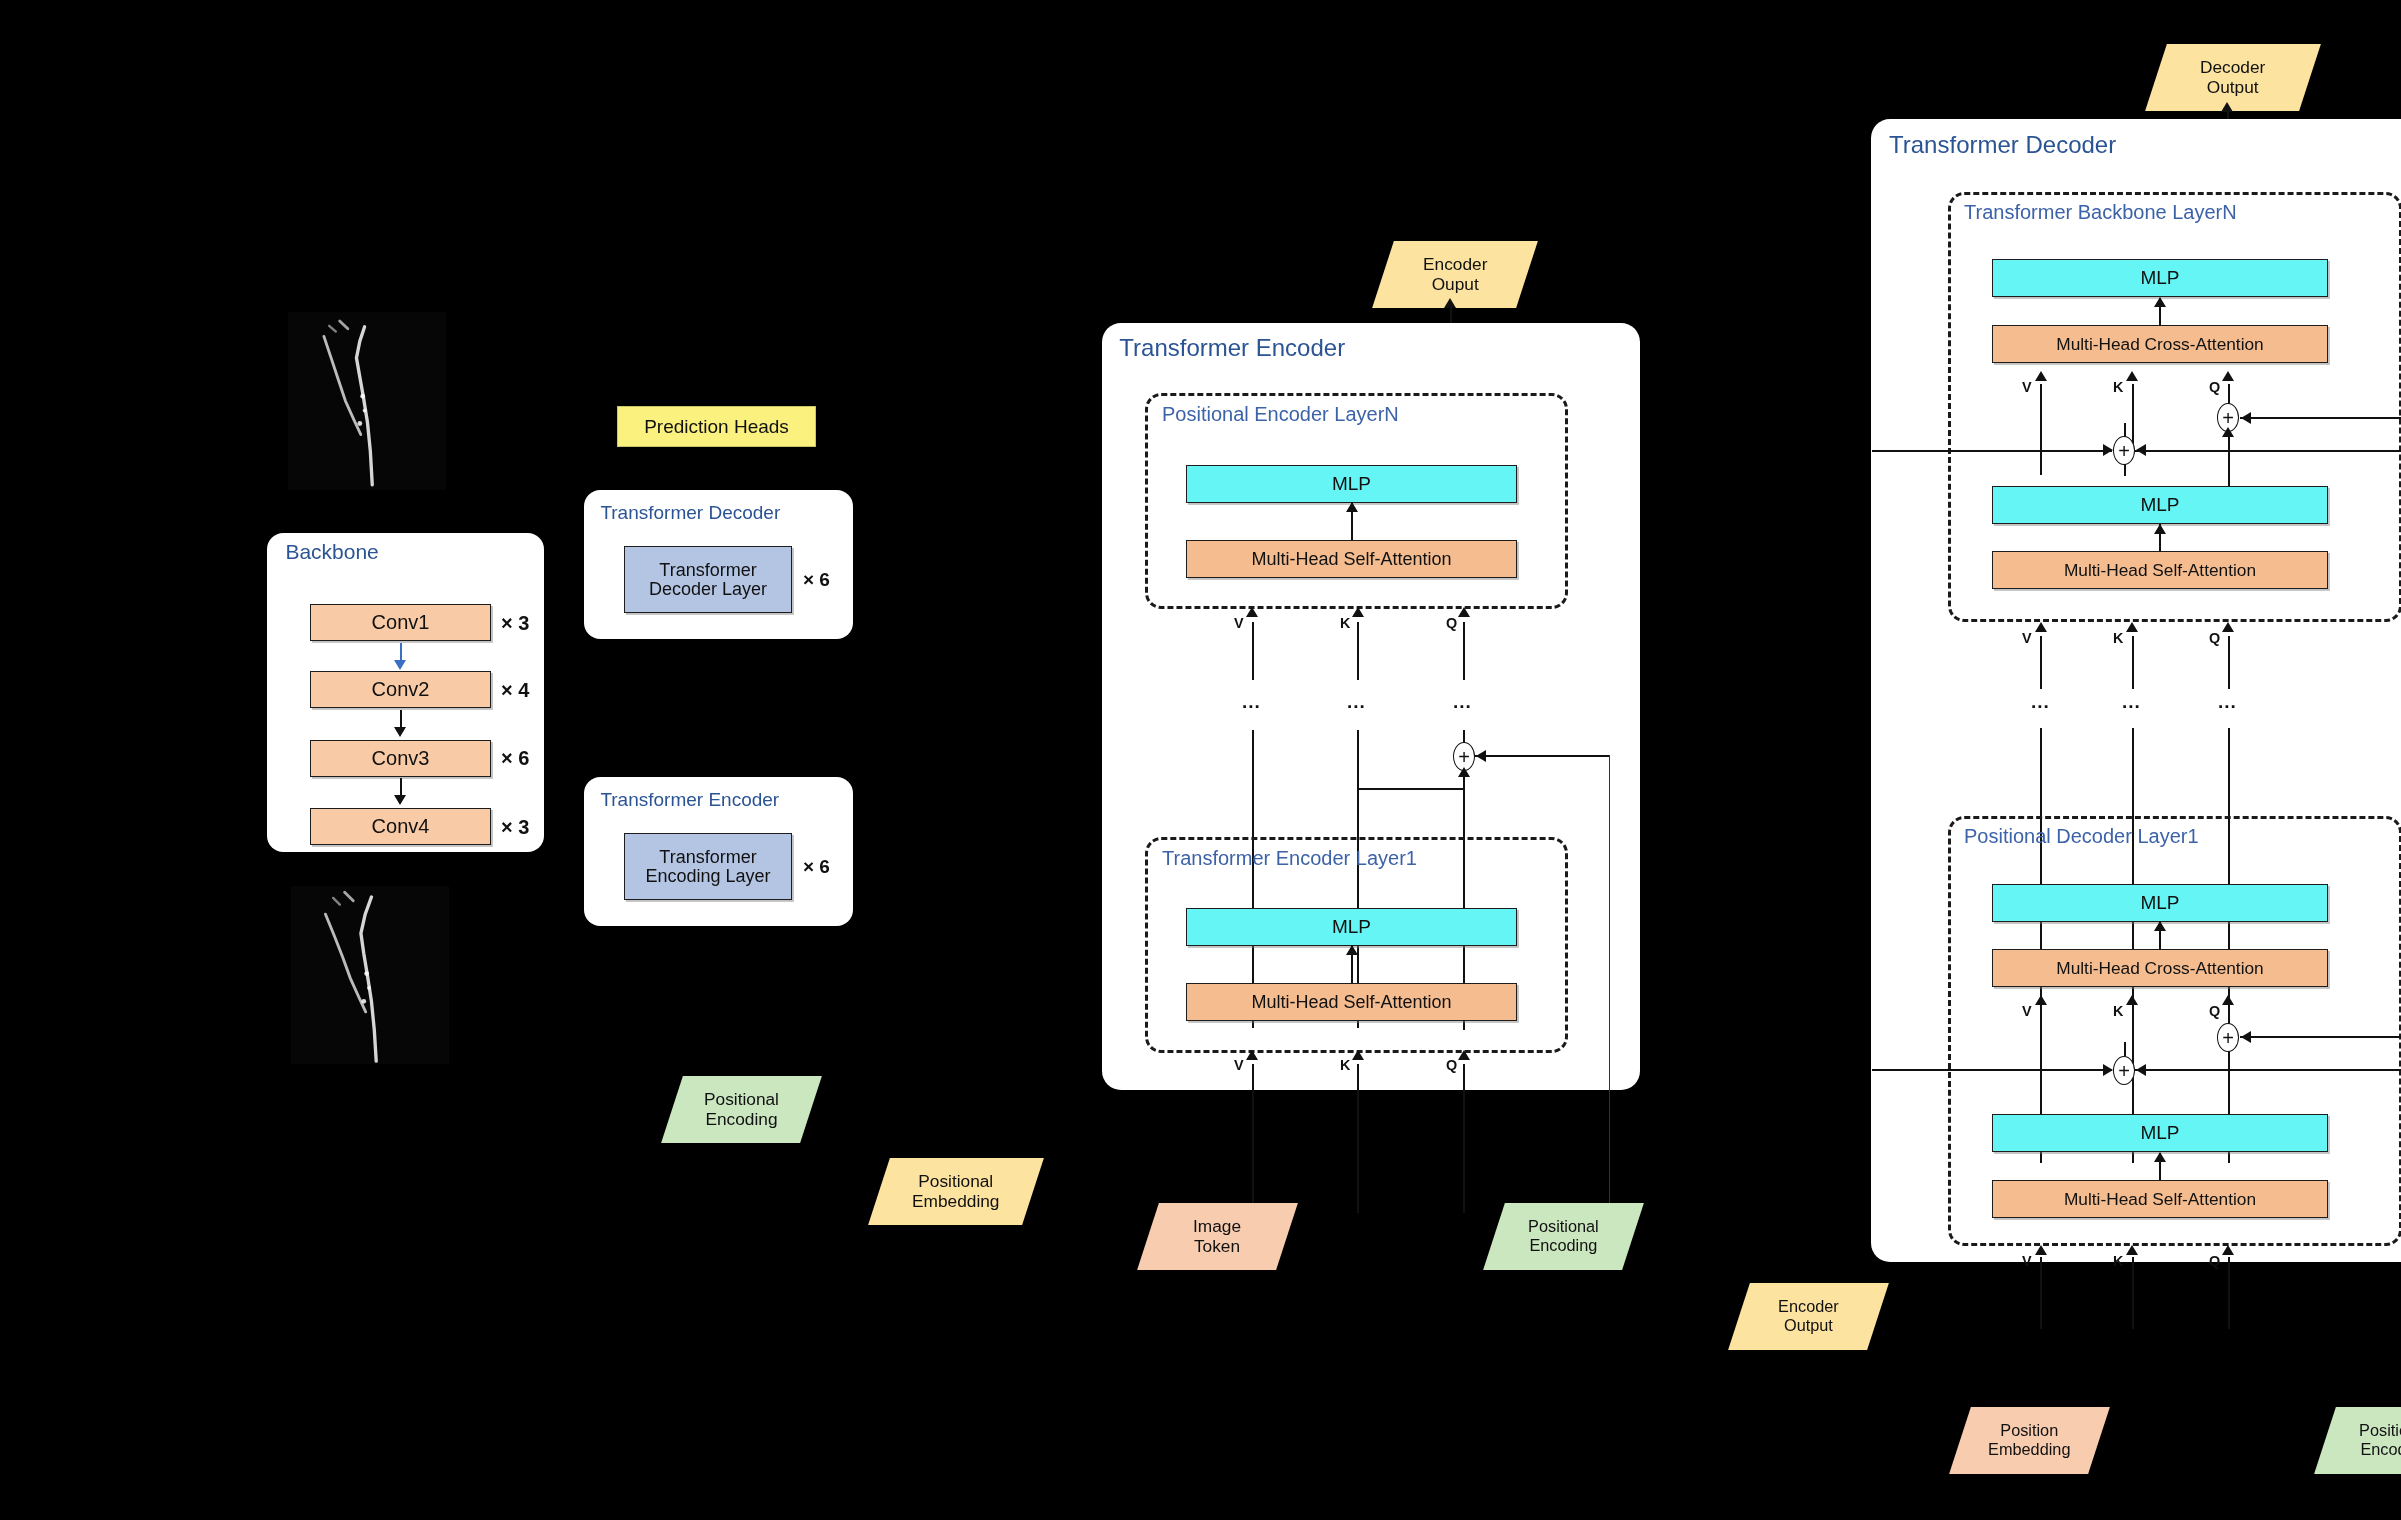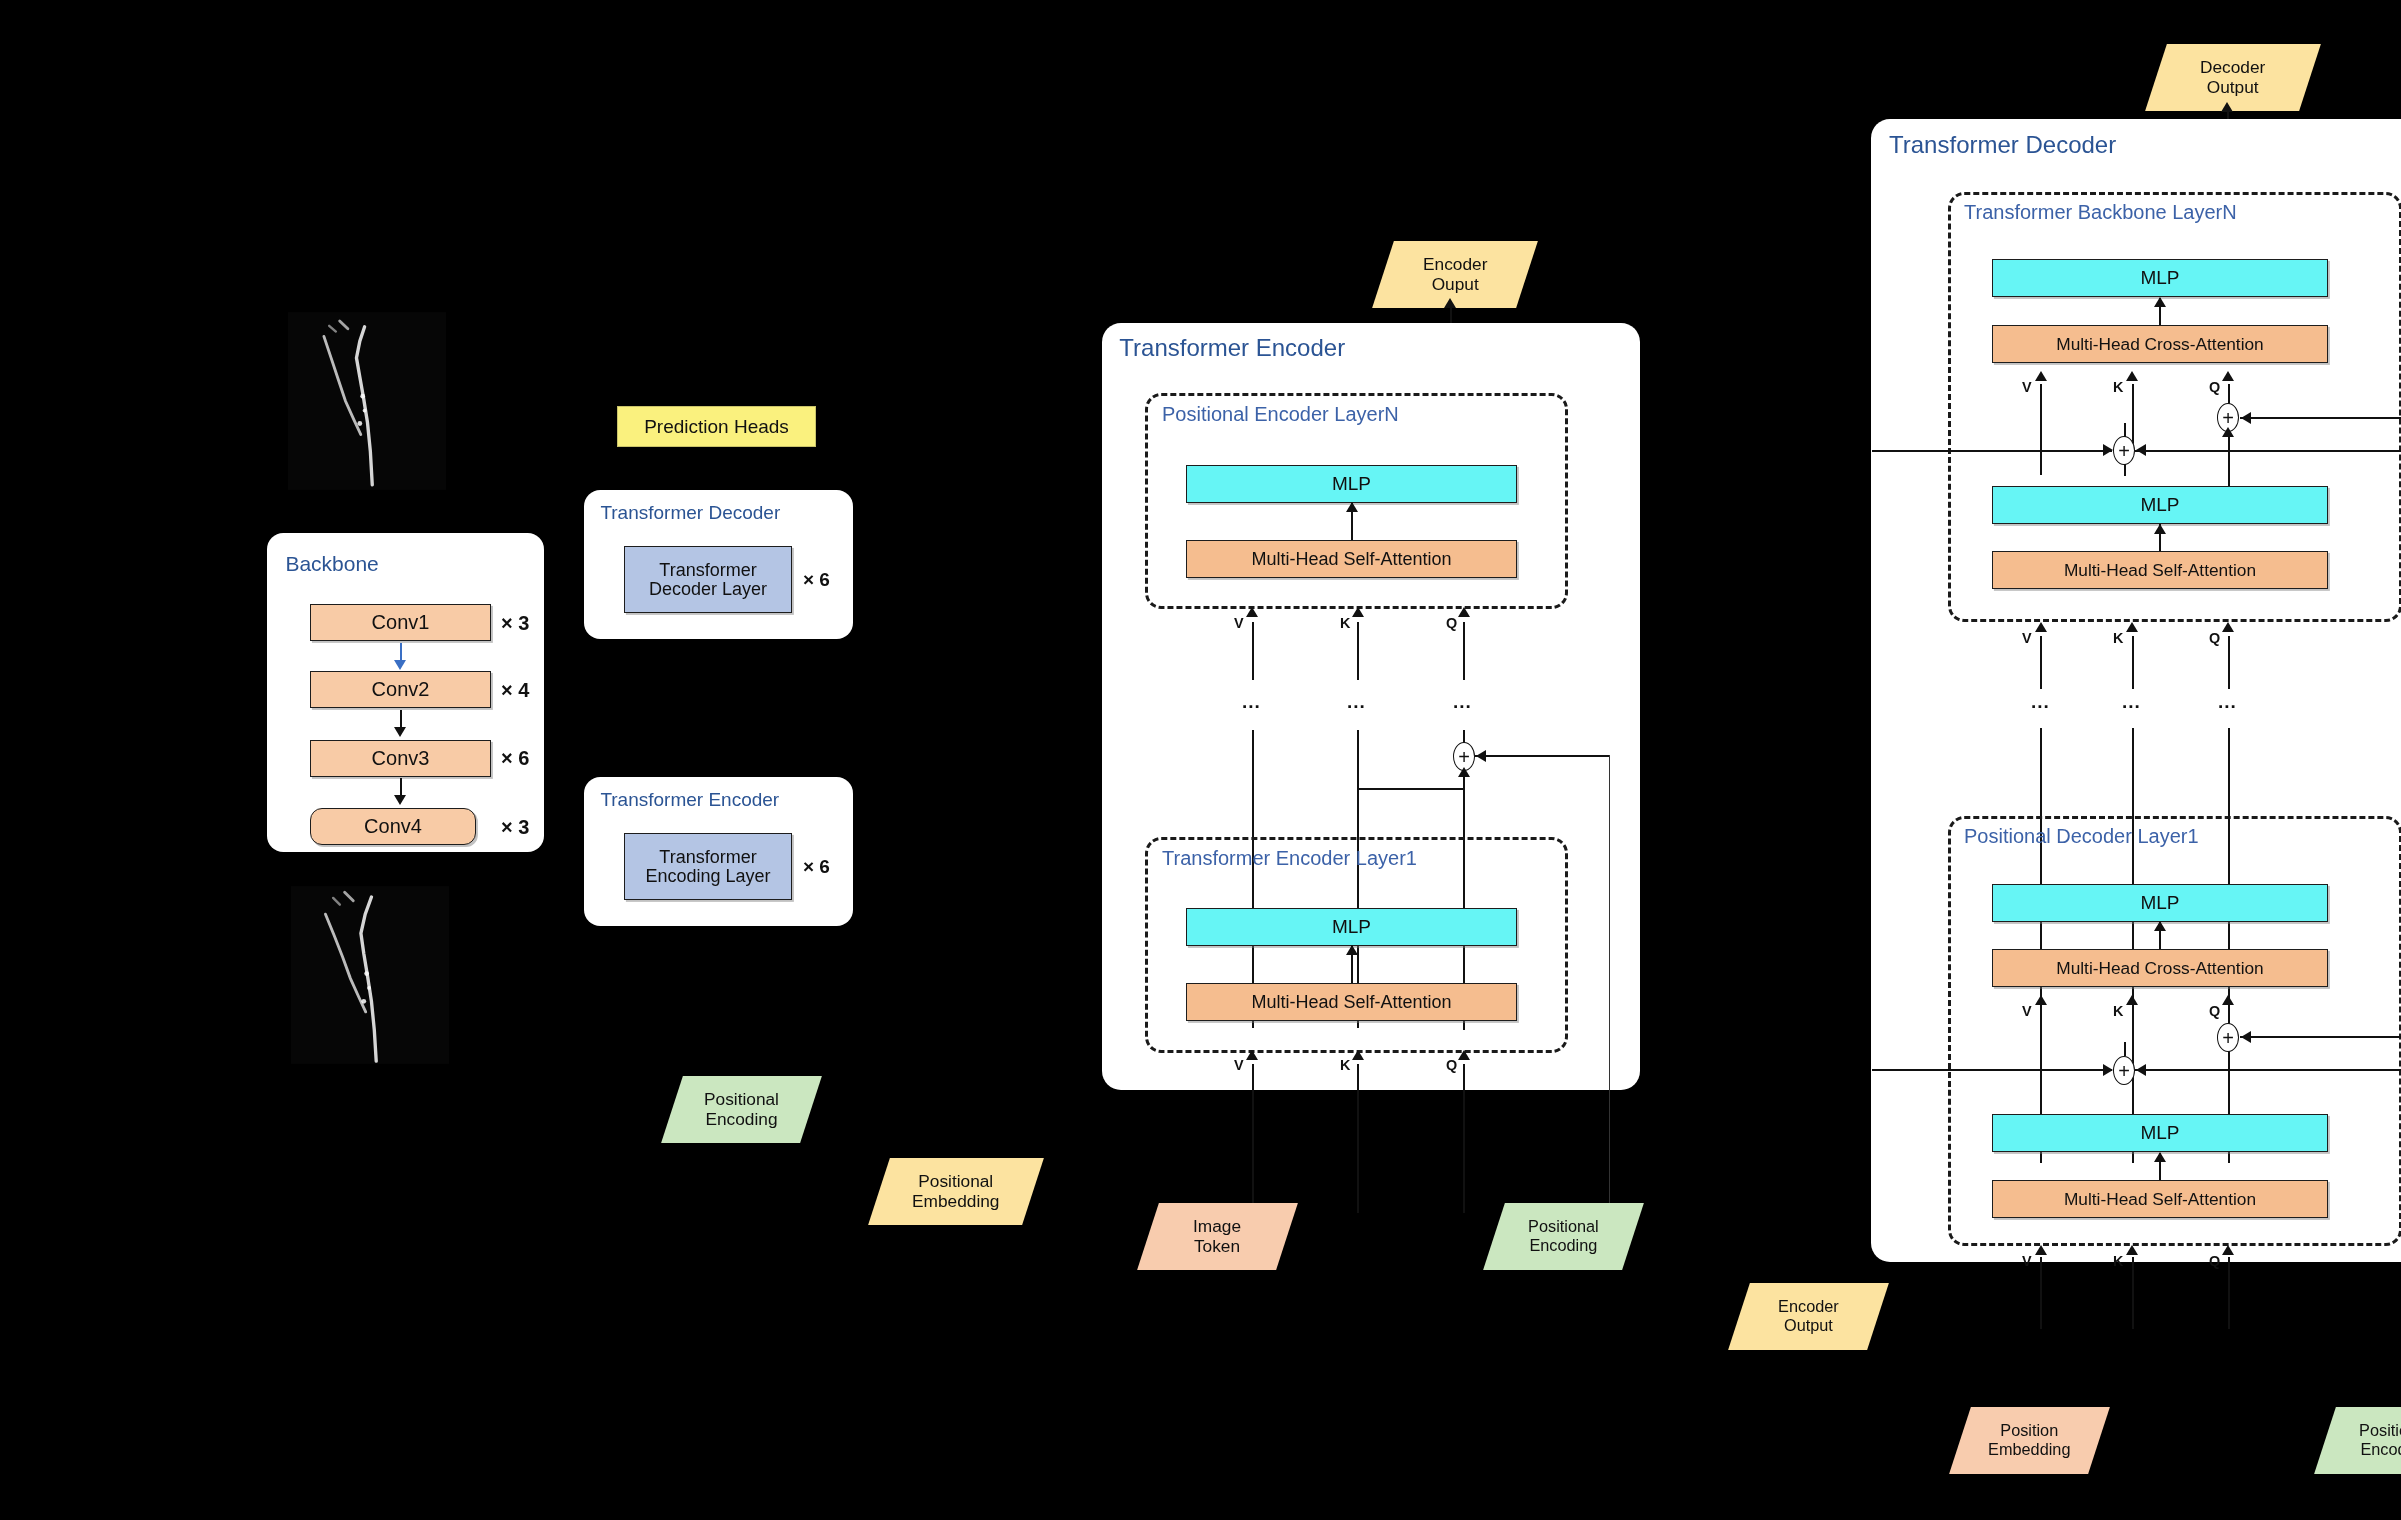--- a/index.html
+++ b/index.html
@@ -127,38 +127,38 @@
       </g>
       <g fill="#fff" opacity=".85">
         <circle cx="158" cy="182" r="5"></circle>
           <circle cx="163" cy="212" r="4"></circle>
         <circle cx="152" cy="240" r="5"></circle>
       </g>
     </svg>
   </div>
 
   <div class="card" style="left:267px;top:533px;width:277px;height:319px;">
-    <div class="card-title" style="left:15.4px;top:16px;font-size:21px;">Backbone</div>
+    <div class="card-title" style="left:15.4px;top:4px;font-size:21px;">Backbone</div>
 
     <div class="blk conv" style="left:40px;top:68px;width:181px;height:37px;font-size:20px;">
       <span>Conv1</span>
     </div>
     <div class="mult" style="left:231px;top:76px;font-size:20px;">× 3</div>
 
     <div class="blk conv" style="left:40px;top:135px;width:181px;height:37px;font-size:20px;">
       <span>Conv2</span>
     </div>
     <div class="mult" style="left:231px;top:143px;font-size:20px;">× 4</div>
 
     <div class="blk conv" style="left:40px;top:204px;width:181px;height:37px;font-size:20px;">
       <span>Conv3</span>
     </div>
     <div class="mult" style="left:231px;top:211px;font-size:20px;">× 6</div>
 
-    <div class="blk conv" style="left:40px;top:272px;width:166px;height:37px;font-size:20px;border-radius:12px;">
+    <div class="blk conv" style="left:40px;top:272px;width:181px;height:37px;font-size:20px;">
       <span>Conv4</span>
     </div>
     <div class="mult" style="left:231px;top:280px;font-size:20px;">× 3</div>
 
     <div class="wire-v blue" style="left:130px;top:107px;height:18px;"></div>
     <div class="ar-up blue" style="left:124px;top:124px;transform:rotate(180deg);"></div>
 
     <div class="wire-v" style="left:130px;top:174px;height:18px;"></div>
     <div class="ar-dn" style="left:124px;top:191px;"></div>
 

